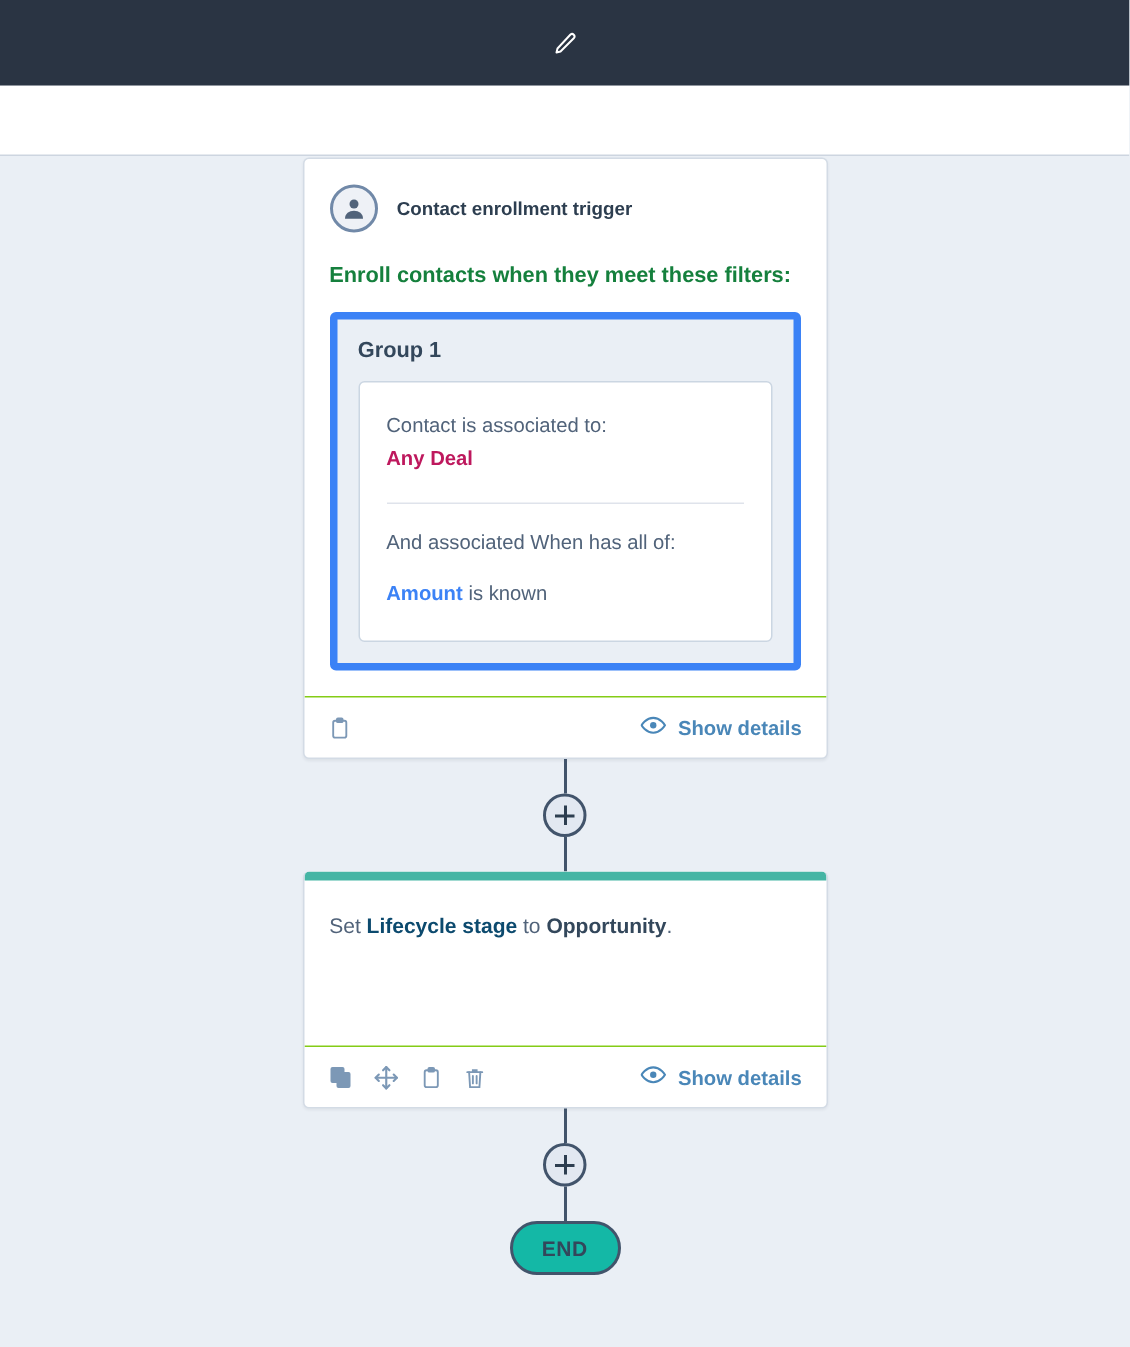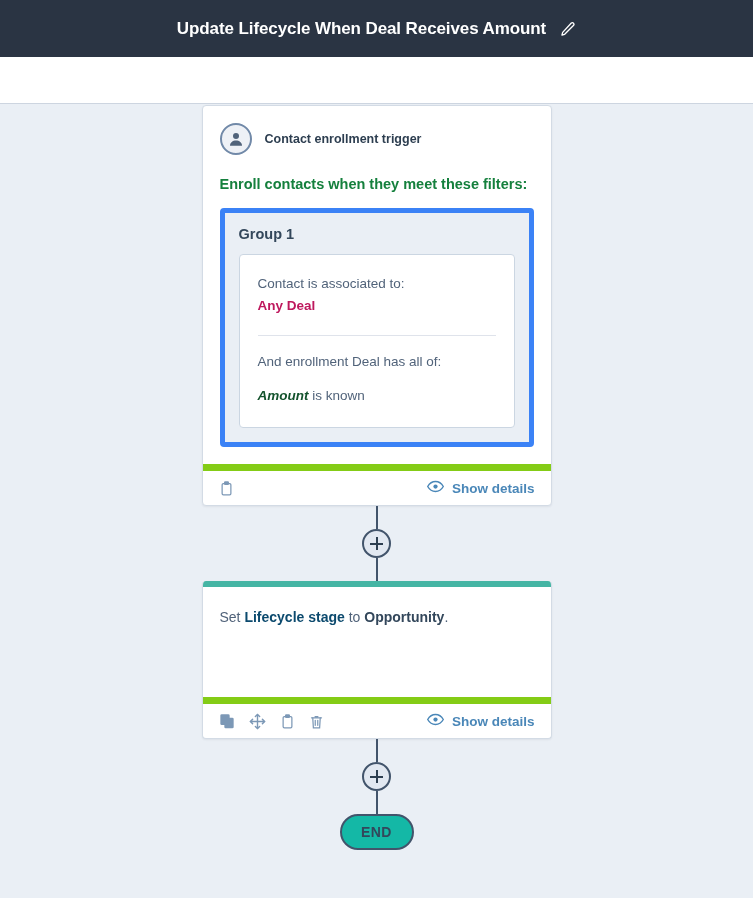--- a/index.html
+++ b/index.html
@@ -118,35 +118,35 @@
     font-weight: bold;
     color: #be185d;
     line-height: 1.65;
   }
   .filter-sep {
     height: 1px;
     background: #dfe3eb;
     margin: 13px 0 11px 0;
   }
   .filter-statement { font-size: 13.5px; color: #51637a; line-height: 1.65; }
-  .filter-statement b { color: #14532d; font-style: italic; }
+  .filter-statement b { color: #3b82f6; }
 
   
   .action-body {
     padding: 22px 17px 0 17px;
     font-size: 14px;
     color: #51637a;
     min-height: 110px;
   }
   .action-body .prop { color: #0c4a6e; font-weight: bold; }
   .action-body .val  { color: #33475b; font-weight: bold; }
 
   
   .card-footer {
-    border-top: 7px solid #84cc16;
+    border-top: 1px solid #84cc16;
     height: 41px;
     display: flex;
     align-items: center;
     justify-content: space-between;
     padding: 0 16px;
   }
   .footer-actions { display: flex; align-items: center; gap: 14px; }
   .footer-icon { display: flex; align-items: center; cursor: pointer; }
   .show-details {
     display: flex;
@@ -192,21 +192,20 @@
     font-size: 14px;
     font-weight: bold;
     color: #33475b;
     letter-spacing: 0.4px;
   }
 </style>
 </head>
 <body>
 
 <div class="app-header">
-  <div class="app-title">Update Lifecycle When Deal Receives Amount</div>
   <span class="edit-pencil">
     <svg width="16" height="16" viewBox="0 0 24 24" fill="none" stroke="#ffffff" stroke-width="2" stroke-linecap="round" stroke-linejoin="round">
       <path d="M17 3a2.5 2.5 0 0 1 3.5 3.5L7 20l-4 1 1-4z"></path>
     </svg>
   </span>
 </div>
 
 <div class="toolbar"></div>
 
 <div class="canvas">
@@ -230,21 +229,21 @@
 
       <div class="filter-box">
         <div class="filter-row">
           <div class="filter-label">Contact is associated to:</div>
           <div class="filter-value">Any Deal</div>
         </div>
 
         <div class="filter-sep"></div>
 
         <div class="filter-row">
-          <div class="filter-label">And enrollment Deal has all of:</div>
+          <div class="filter-label">And associated When has all of:</div>
           <div class="filter-statement" style="margin-top:12px;">
             <b>Amount</b><span> is known</span>
           </div>
         </div>
       </div>
     </div>
 
     <div class="card-footer">
       <div class="footer-actions">
         <span class="footer-icon">

